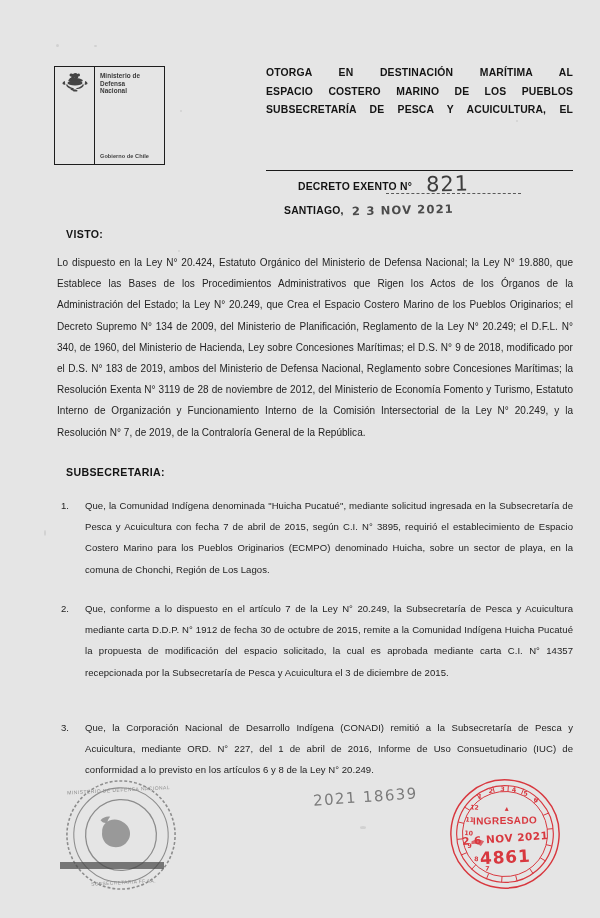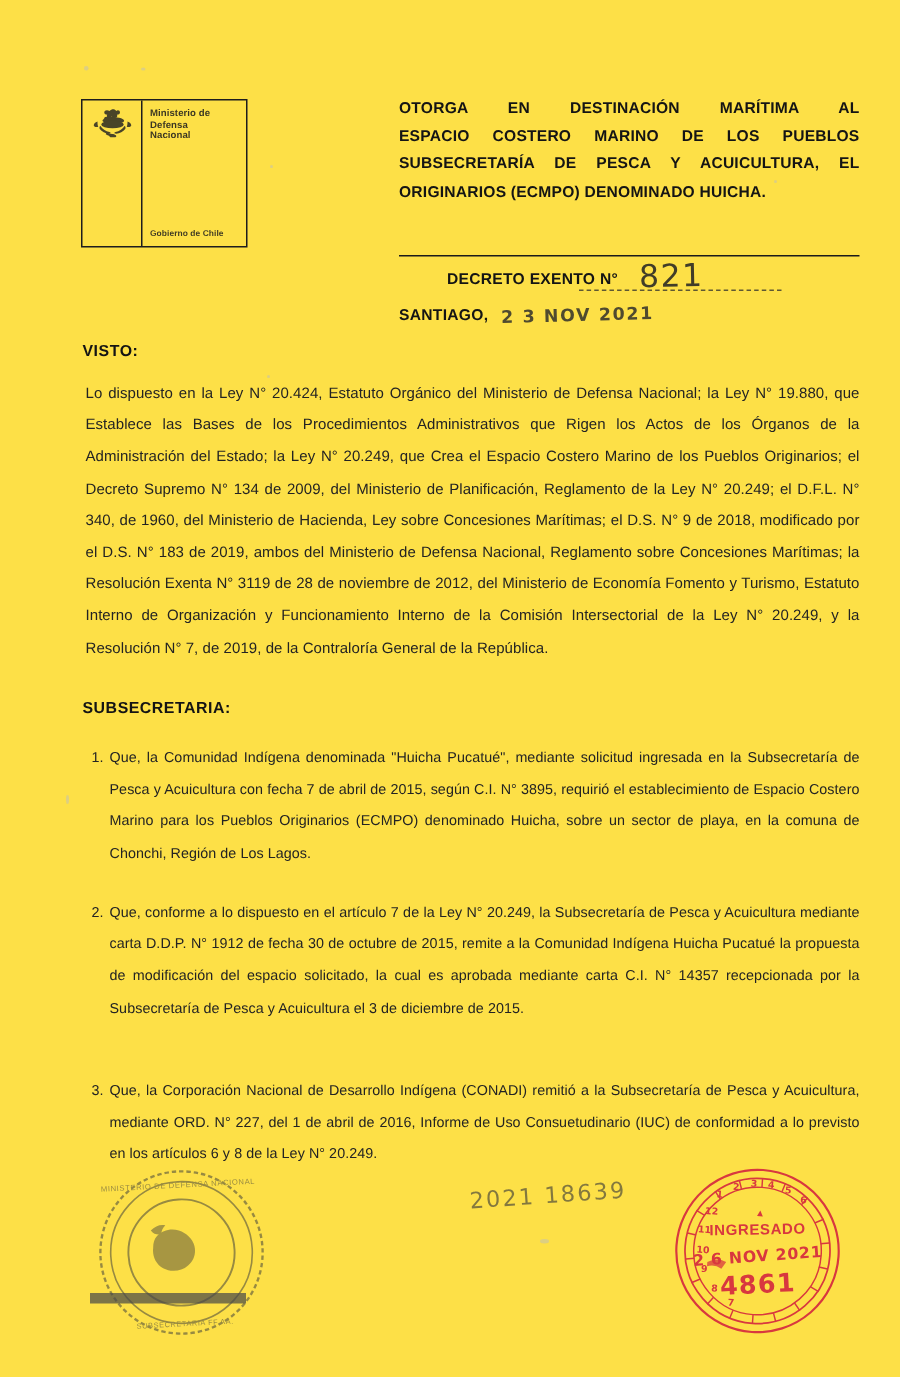--- a/index.html
+++ b/index.html
@@ -13,21 +13,21 @@
     position: relative;
     overflow: hidden;
     font-family: "Liberation Sans", sans-serif;
     color: #1b1b1b;
     -webkit-font-smoothing: antialiased;
   }
 
   .page {
     position: absolute;
     inset: 0;
-    background: #fde047;
+    background: #e5e5e5;
     text-decoration: underline;
   }
 
   
   .letterhead {
     position: absolute;
     left: 54px;
     top: 66px;
     width: 111px;
     height: 99px;
@@ -137,21 +137,21 @@
     font-family: "DejaVu Sans", sans-serif;
     font-weight: 400;
     color: #232323;
     letter-spacing: 1px;
     transform: rotate(-1.2deg);
     opacity: .86;
   }
 
   .santiago-row {
     position: absolute;
-    left: 266px;
+    left: 284px;
     top: 203px;
     width: 307px;
     height: 20px;
   }
   .santiago-label {
     position: absolute;
     left: 0;
     top: 2px;
     font-size: 10.4px;
     font-weight: 700;
@@ -167,21 +167,21 @@
     font-weight: 700;
     letter-spacing: 1.1px;
     color: #2a2a2a;
     transform: rotate(-1.5deg);
     opacity: .82;
   }
 
   
   .section-head {
     position: absolute;
-    left: 55px;
+    left: 66px;
     font-size: 10.6px;
     font-weight: 700;
     letter-spacing: .35px;
     color: #141414;
     text-align: right;
   }
   #visto-head { top: 228px; }
   #considerando-head { top: 466px; }
 
   .para {
@@ -209,21 +209,21 @@
     position: absolute;
     left: 4px;
     top: 0;
     width: 18px;
     font-size: 9.55px;
     font-weight: 400;
     color: #232323;
   }
   .item .txt {
     display: block;
-    margin-left: 16px;
+    margin-left: 28px;
     text-align: justify;
   }
   #item-1 { top: 495px; }
   #item-2 { top: 598px; }
   #item-3 { top: 717px; }
 
   
   .stamp-seal {
     position: absolute;
     left: 62px;
@@ -328,21 +328,20 @@
     <div class="lh-right">
       <div class="lh-title"><span>Ministerio de</span><br><span>Defensa</span><br><span>Nacional</span></div>
       <div class="lh-gov">Gobierno de Chile</div>
     </div>
   </div>
 
   <div class="titleblock">
     <div class="tline">OTORGA   EN   DESTINACIÓN   MARÍTIMA   AL</div>
     <div class="tline">ESPACIO   COSTERO   MARINO   DE   LOS   PUEBLOS</div>
     <div class="tline">SUBSECRETARÍA  DE  PESCA  Y  ACUICULTURA,  EL</div>
-    <div class="tline last">ORIGINARIOS (ECMPO) DENOMINADO HUICHA.</div>
   </div>
 
   <div class="title-rule"></div>
 
   <div class="decreto-row">
     <span class="decreto-label">DECRETO EXENTO N°</span>
     <span class="decreto-blank"></span>
     <span class="decreto-num">821</span>
   </div>
 

